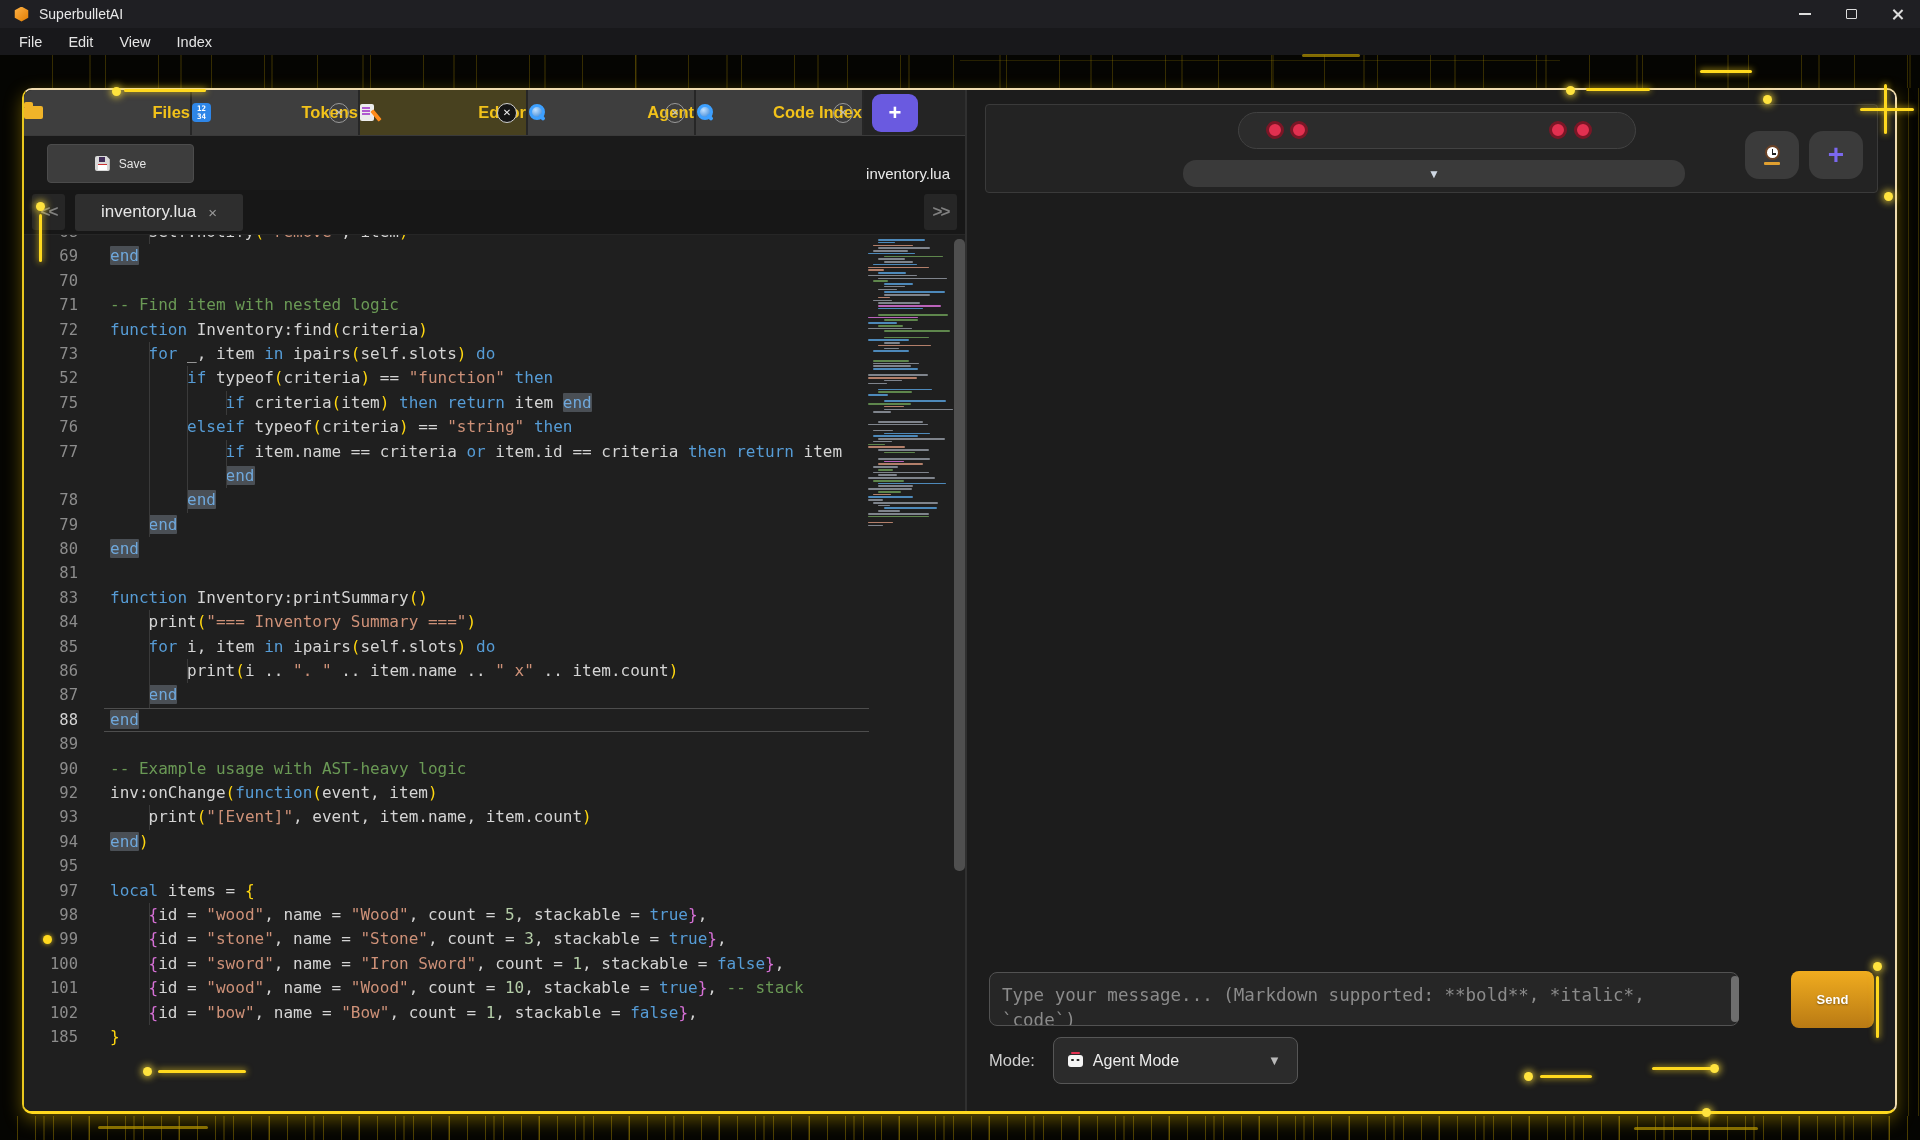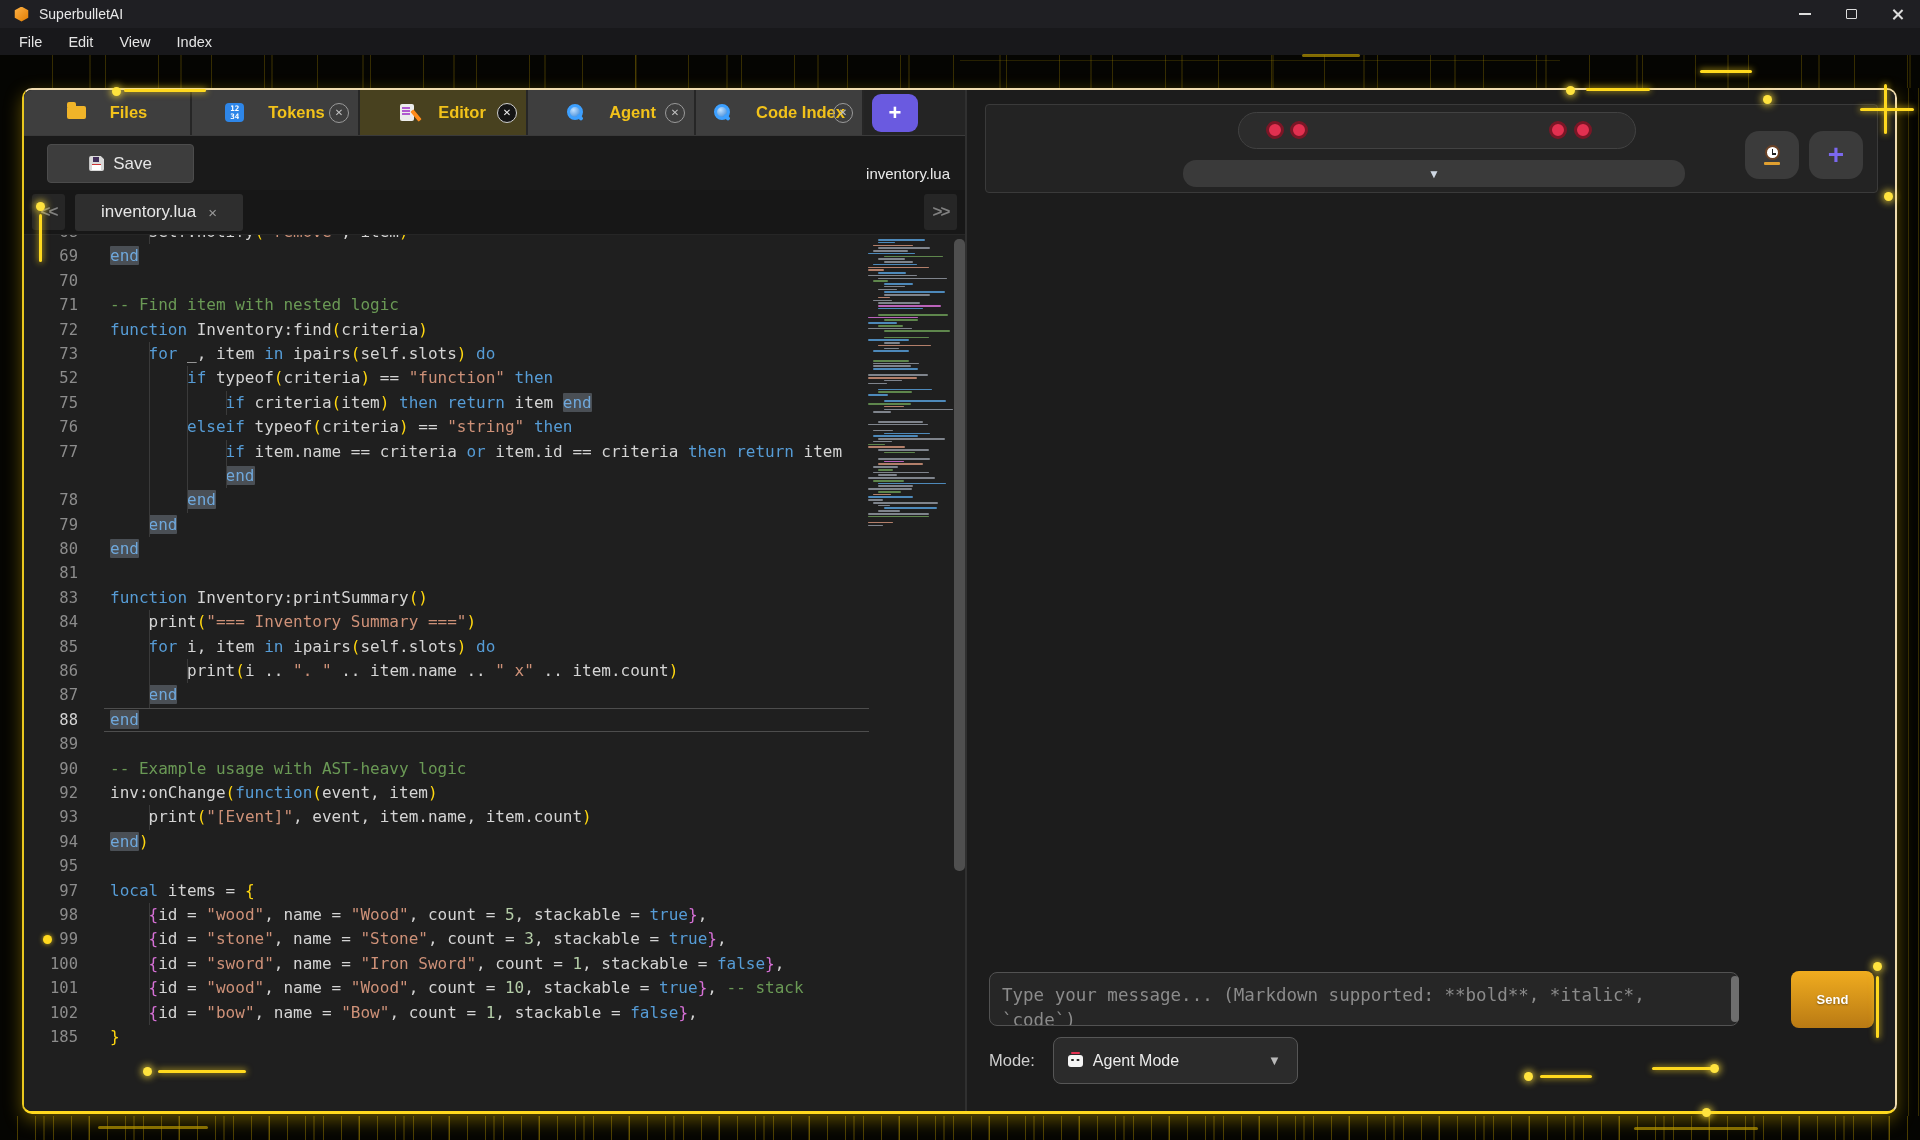--- a/index.html
+++ b/index.html
@@ -33,21 +33,21 @@
   .trace-h1{position:absolute;left:1240px;top:46px;width:680px;height:1px;background:rgba(165,135,0,.35);}
   .trace-h2{position:absolute;left:960px;top:60px;width:600px;height:1px;background:rgba(165,135,0,.22);}
   
   .frame{position:absolute;left:22px;top:88px;width:1875px;height:1026px;background:#1b1b1b;
     border:2px solid #f0dcb0;border-left:2px solid #e9c81e;border-bottom:3px solid #ffd91e;border-radius:10px;
     box-shadow:0 6px 18px rgba(255,210,0,.35);display:flex;overflow:hidden;}
   .left-panel{width:941px;display:flex;flex-direction:column;background:#1b1b1b;}
   .right-panel{flex:1;position:relative;background:#1c1c1c;border-left:2px solid #303030;}
   
   .tabstrip{height:46px;background:#242424;display:flex;align-items:stretch;border-bottom:1px solid #3a3a3a;}
-  .tab{position:relative;display:flex;align-items:center;justify-content:center;gap:24px;width:168px;
+  .tab{position:relative;display:flex;align-items:center;justify-content:space-between;gap:24px;width:168px;
     background:#3e3e3e;border-right:2px solid #262626;cursor:default;}
   .tab.active{background:#48411f;}
   .tab-label{color:#f2c21a;font-weight:bold;font-size:16.5px;}
   .tab-close{position:absolute;right:9px;width:20px;height:20px;border:1.5px solid #9a9a9a;border-radius:50%;
     color:#c3c3c3;font-size:10px;display:flex;align-items:center;justify-content:center;line-height:1;}
   .tab.active .tab-close{background:#141414;border-color:#cfcfcf;color:#eee;}
   .tab-add{width:46px;height:38px;margin:4px 0 0 8px;background:#6a5ae0;border-radius:9px;color:#fff;
     font-size:22px;font-weight:bold;display:flex;align-items:center;justify-content:center;}
   
   .i-folder{position:relative;width:19px;height:13px;background:#f0b429;border-radius:2px;}
@@ -57,21 +57,21 @@
   .i-editor{position:relative;width:14px;height:17px;background:#ececec;border-radius:2px;}
   .i-editor::before{content:"";position:absolute;left:2px;top:3px;width:8px;height:1.6px;background:#b05ad0;box-shadow:0 3px 0 #b05ad0,0 6px 0 #b05ad0;}
   .i-editor::after{content:"";position:absolute;right:-4px;bottom:-1px;width:4px;height:13px;background:#ff8c1a;border-radius:1px;transform:rotate(-40deg);}
   .i-mag{position:relative;width:19px;height:19px;}
   .i-mag::before{content:"";position:absolute;left:1px;top:1px;width:10px;height:10px;border:3px solid #3da0ff;border-radius:50%;
     background:radial-gradient(circle at 35% 30%,#bfe0ff,#2f7fd4);}
   .i-mag::after{content:"";position:absolute;left:12px;top:11px;width:3.5px;height:7px;background:#3da0ff;border-radius:2px;transform:rotate(-45deg);}
   
   .toolbar{height:54px;background:#1a1a1a;position:relative;display:flex;align-items:center;}
   .save-btn{position:absolute;left:23px;top:8px;width:147px;height:39px;background:#3d3d3d;border:1px solid #4c4c4c;
-    border-radius:4px;display:flex;align-items:center;justify-content:center;gap:9px;color:#e6e6e6;font-size:17px;}
+    border-radius:4px;display:flex;align-items:center;justify-content:center;gap:9px;color:#e6e6e6;font-size:12px;}
   .i-floppy{position:relative;width:15px;height:15px;background:#d9d9d9;border-radius:2px;
     clip-path:polygon(0 0,78% 0,100% 22%,100% 100%,0 100%);}
   .i-floppy::before{content:"";position:absolute;left:4px;top:1px;width:6px;height:5px;background:#43305a;}
   .i-floppy::after{content:"";position:absolute;left:3px;bottom:1px;width:9px;height:5px;background:#fff;border-top:1px solid #c33;}
   .toolbar-filename{position:absolute;right:15px;bottom:8px;color:#eaeaea;font-size:15px;}
   
   .filetabs{height:45px;background:#171717;position:relative;display:flex;align-items:center;border-bottom:1px solid #262626;}
   .ft-nav{width:33px;height:36px;background:#262626;color:#808080;font-size:17px;font-weight:bold;
     display:flex;align-items:center;justify-content:center;border-radius:3px;letter-spacing:-2px;}
   .ft-nav.prev{margin-left:8px;} .ft-nav.next{position:absolute;right:8px;}

